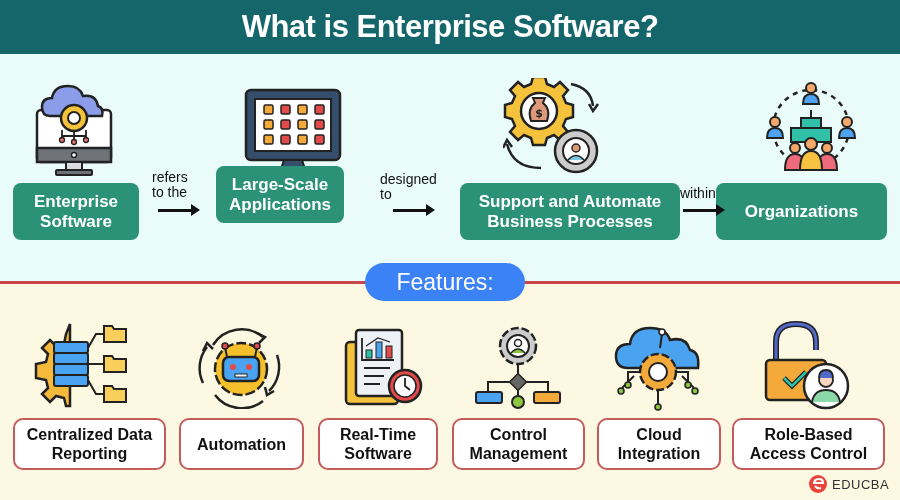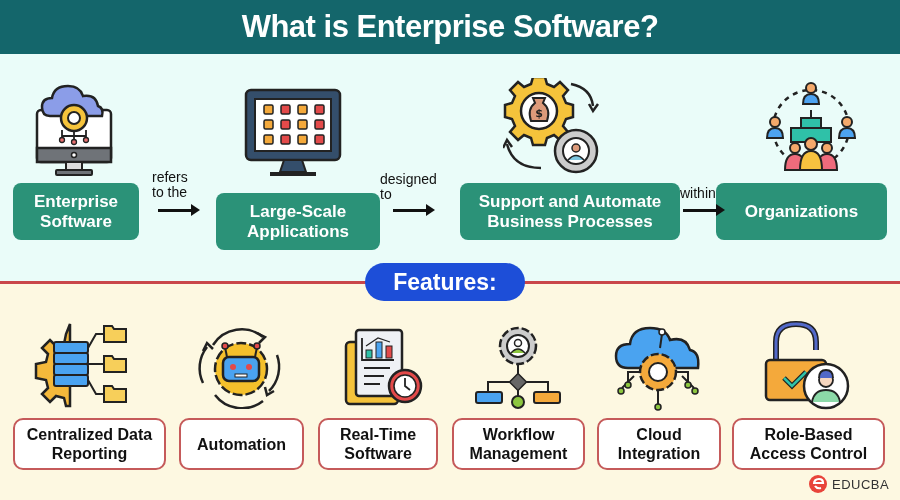--- a/index.html
+++ b/index.html
@@ -24,23 +24,23 @@
   .bottom {
     position: absolute; left: 0; top: 282px; width: 900px; height: 218px;
     background: #fdf8e1;
   }
   .divider {
     position: absolute; left: 0; top: 281px; width: 900px; height: 3px;
     background: #c9474a;
   }
   .features-pill {
     position: absolute; left: 365px; top: 263px; width: 160px; height: 38px;
-    background: #1d4ed8; border-radius: 19px;
+    background: #3b82f6; border-radius: 19px;
     display: flex; align-items: center; justify-content: center;
-    color: #fff; font-size: 23px; font-weight: bold;
+    color: #fff; font-size: 23px; font-weight: normal;
   }
   .green-box {
     position: absolute; background: #2b9278; border-radius: 8px;
     color: #fff; font-weight: bold; font-size: 17px; line-height: 20px;
     display: flex; align-items: center; justify-content: center; text-align: center;
   }
   .conn {
     position: absolute; text-align: left; font-size: 14px; line-height: 15px; color: #111;
   }
   .arrow {
@@ -147,21 +147,21 @@
     <circle cx="64" cy="68" r="5" fill="#f4a96b"></circle>
       <path d="M54 90 Q54 74 64 74 Q74 74 74 90 Z" fill="#ef6b7c"></path>
     <circle cx="48" cy="64" r="6" fill="#f4a96b"></circle>
       <path d="M37 90 Q37 71 48 71 Q59 71 59 90 Z" fill="#f7c23f"></path>
   </g>
 </svg>
 
 <div class="green-box" style="left:13px;top:183px;width:126px;height:57px">
   <span style="width:100px">Enterprise Software</span>
 </div>
-<div class="green-box" style="left:216px;top:193px;width:164px;height:57px">
+<div class="green-box" style="left:216px;top:166px;width:128px;height:57px">
   <span style="width:120px">Large-Scale Applications</span>
 </div>
 <div class="green-box" style="left:460px;top:183px;width:220px;height:57px">
   <span style="width:200px">Support and Automate Business Processes</span>
 </div>
 <div class="green-box" style="left:716px;top:183px;width:171px;height:57px">
   <span>Organizations</span>
 </div>
 
 <div class="conn" style="left:152px;top:170px;width:50px">refers to the</div>
@@ -268,21 +268,21 @@
 <div class="feat-box" style="left:13px;top:418px;width:153px">
   <span style="width:135px">Centralized Data Reporting</span>
 </div>
 <div class="feat-box" style="left:179px;top:418px;width:125px">
   <span>Automation</span>
 </div>
 <div class="feat-box" style="left:318px;top:418px;width:120px">
   <span style="width:90px">Real-Time Software</span>
 </div>
 <div class="feat-box" style="left:452px;top:418px;width:133px">
-  <span style="width:110px">Workflow Management</span>
+  <span style="width:110px">Control Management</span>
 </div>
 <div class="feat-box" style="left:597px;top:418px;width:124px">
   <span style="width:90px">Cloud Integration</span>
 </div>
 <div class="feat-box" style="left:732px;top:418px;width:153px">
   <span style="width:130px">Role-Based Access Control</span>
 </div>
 
 <div class="logo">
   <svg width="20" height="20" viewBox="0 0 20 20">

